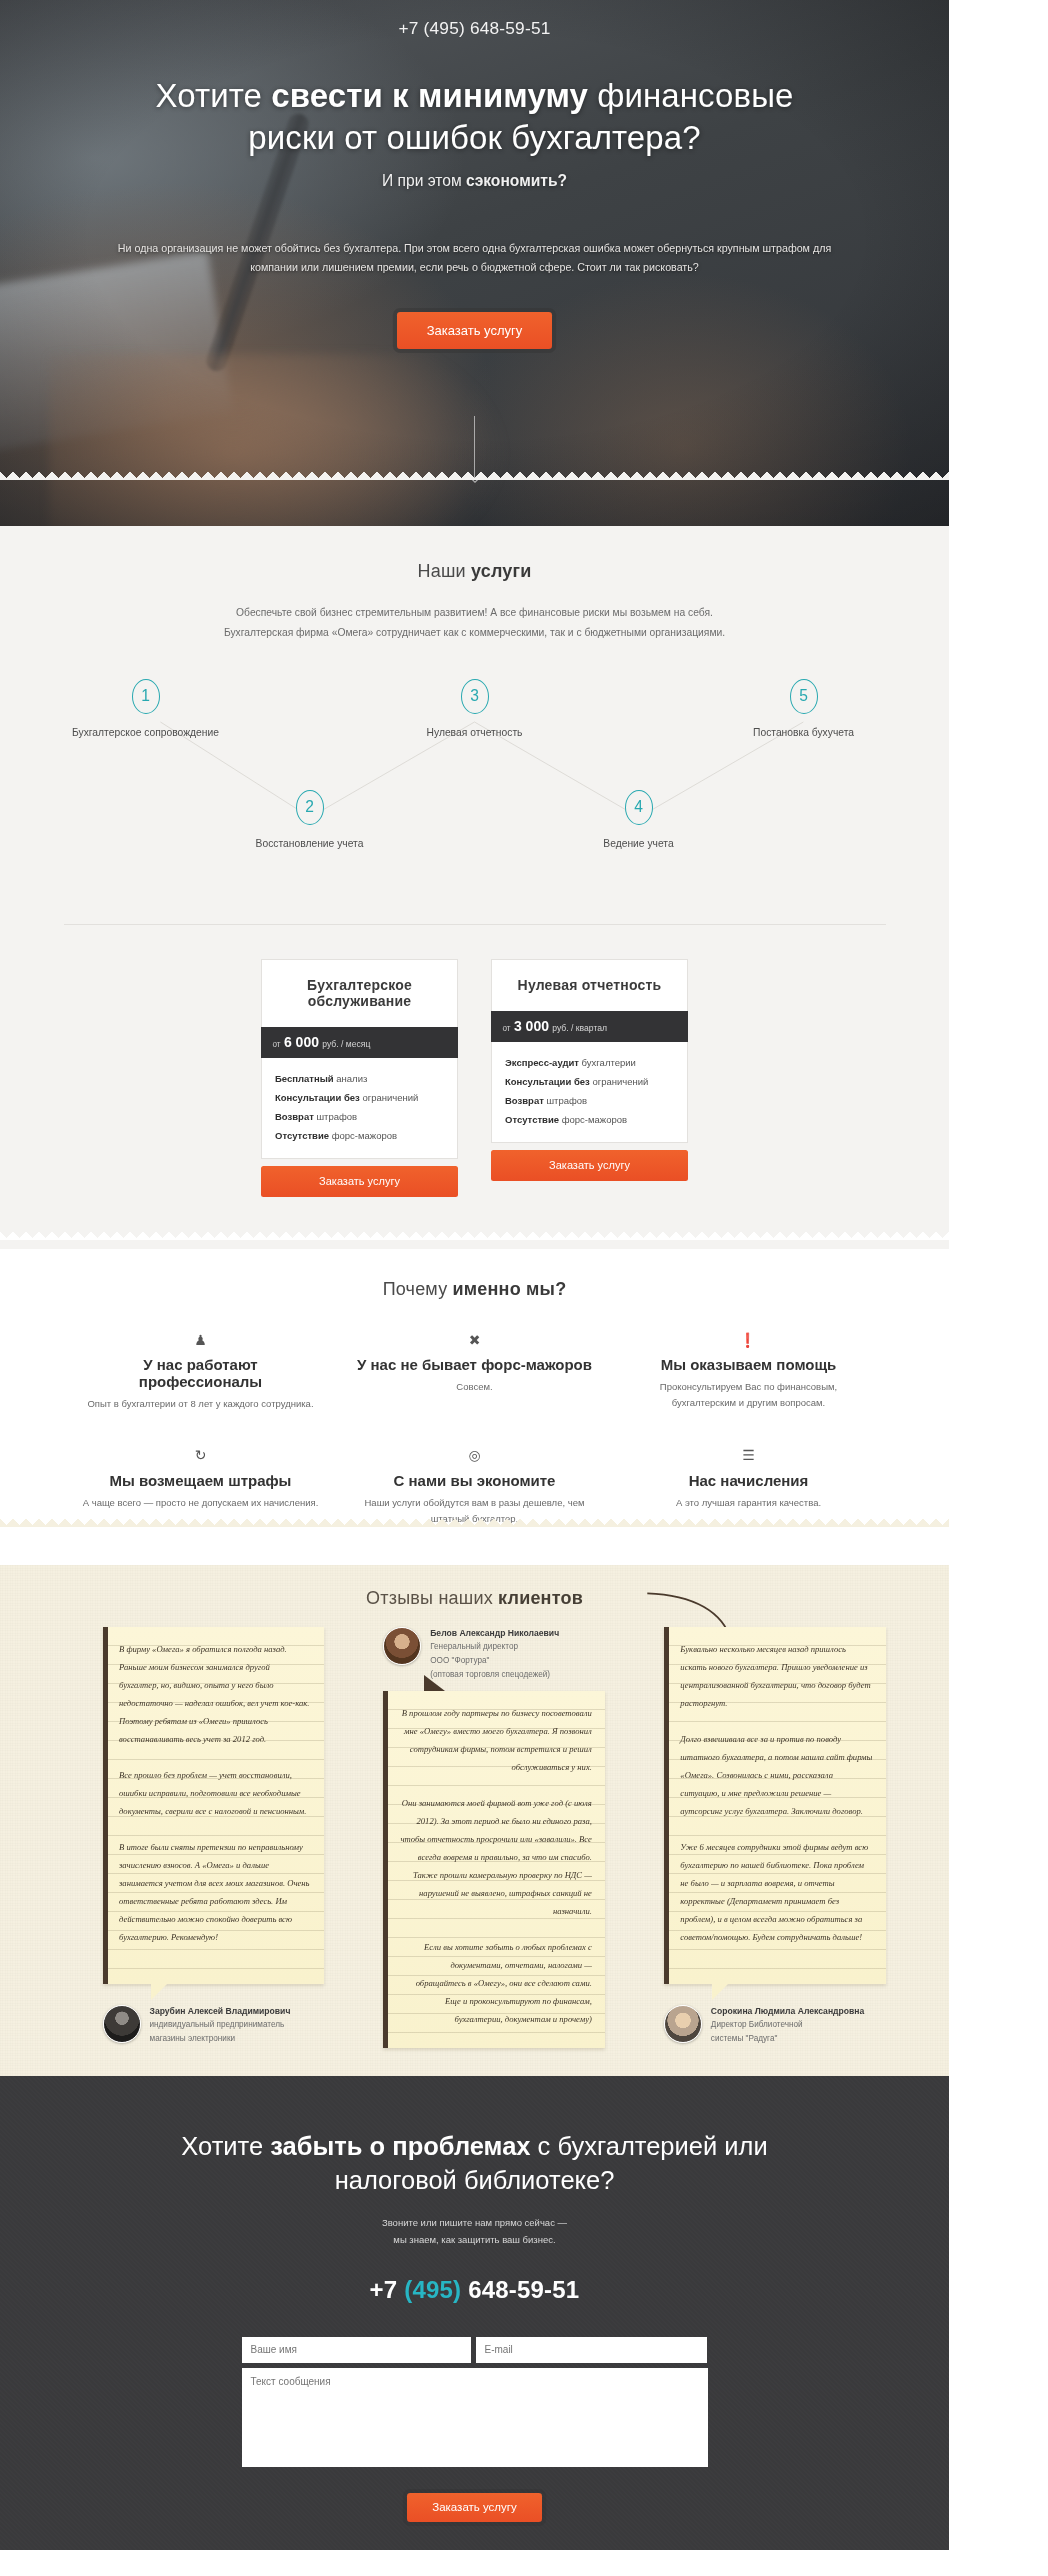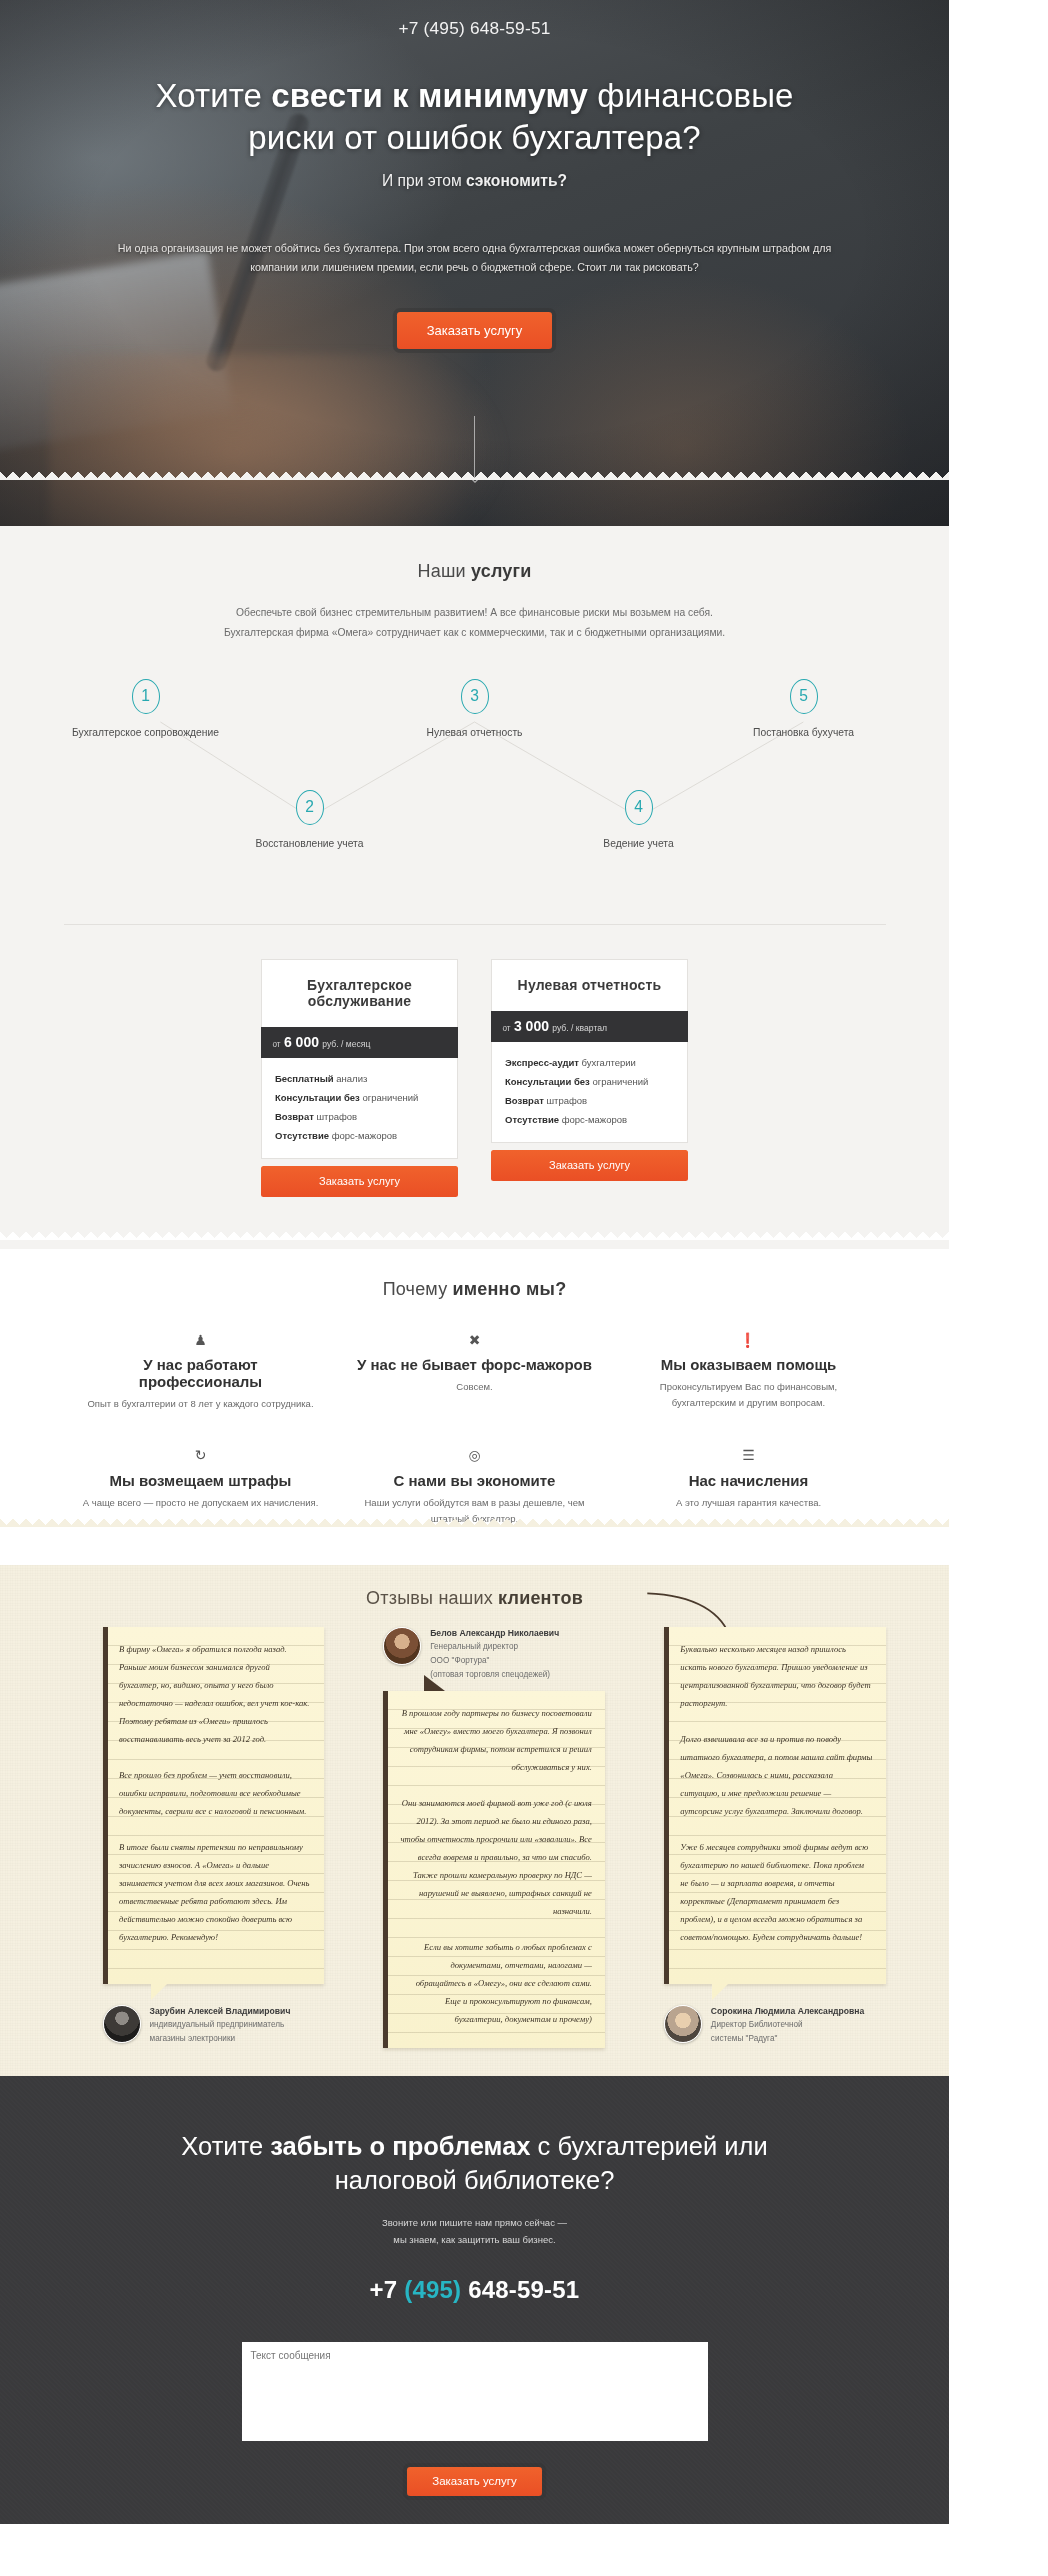--- a/index.html
+++ b/index.html
@@ -529,20 +529,24 @@
     <div class="cta-sub">
       <div>Звоните  или пишите нам прямо сейчас —</div>
       <div>мы знаем, как защитить ваш бизнес.</div>
     </div>
 
     <div class="cta-phone">
       <span>+7 </span><span class="code">(495)</span><span> 648-59-51</span>
     </div>
 
     <form class="form">
+      <div class="form-row">
+        <input type="text" class="inp-name" placeholder="Ваше имя" style="">
+        <input type="text" class="inp-mail" placeholder="E-mail" style="">
+      </div>
       <textarea placeholder="Текст сообщения" style=""></textarea>
       <button class="btn-order">Заказать услугу</button>
     </form>
   </section>
 
 
 </div>
 
 
 </body></html>

